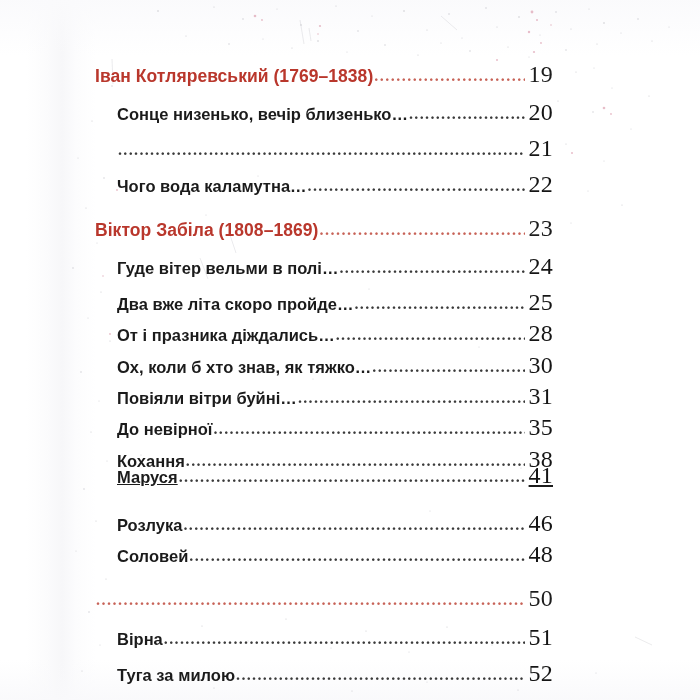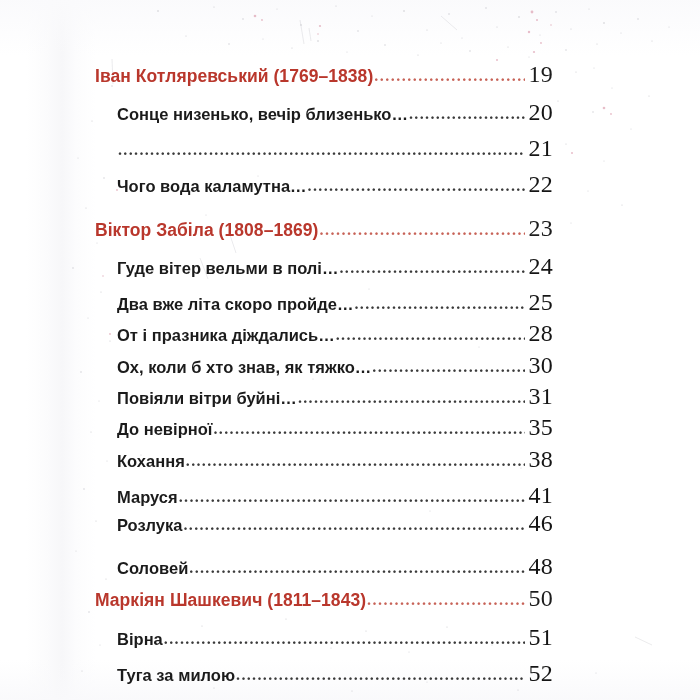--- a/index.html
+++ b/index.html
@@ -349,40 +349,39 @@
       <span class="leader"></span>
       <span class="page">35</span>
     </div>
 
     <div class="row entry" style="top:446px;">
       <span class="label">Кохання</span>
       <span class="leader"></span>
       <span class="page">38</span>
     </div>
 
-    <div class="row entry" style="top:482px;">
+    <div class="row entry" style="top:462px;text-decoration:underline;">
       <span class="label">Маруся</span>
       <span class="leader"></span>
       <span class="page">41</span>
     </div>
 
     <div class="row entry" style="top:510px;">
       <span class="label">Розлука</span>
       <span class="leader"></span>
       <span class="page">46</span>
     </div>
 
-    <div class="row entry" style="top:553px;">
+    <div class="row entry" style="top:541px;">
       <span class="label">Соловей</span>
       <span class="leader"></span>
       <span class="page">48</span>
     </div>
 
     <div class="row heading" style="top:585px;">
-      <span class="label">Маркіян Шашкевич (1811–1843)</span>
       <span class="leader"></span>
       <span class="page">50</span>
     </div>
 
     <div class="row entry" style="top:624px;">
       <span class="label">Вірна</span>
       <span class="leader"></span>
       <span class="page">51</span>
     </div>
 

